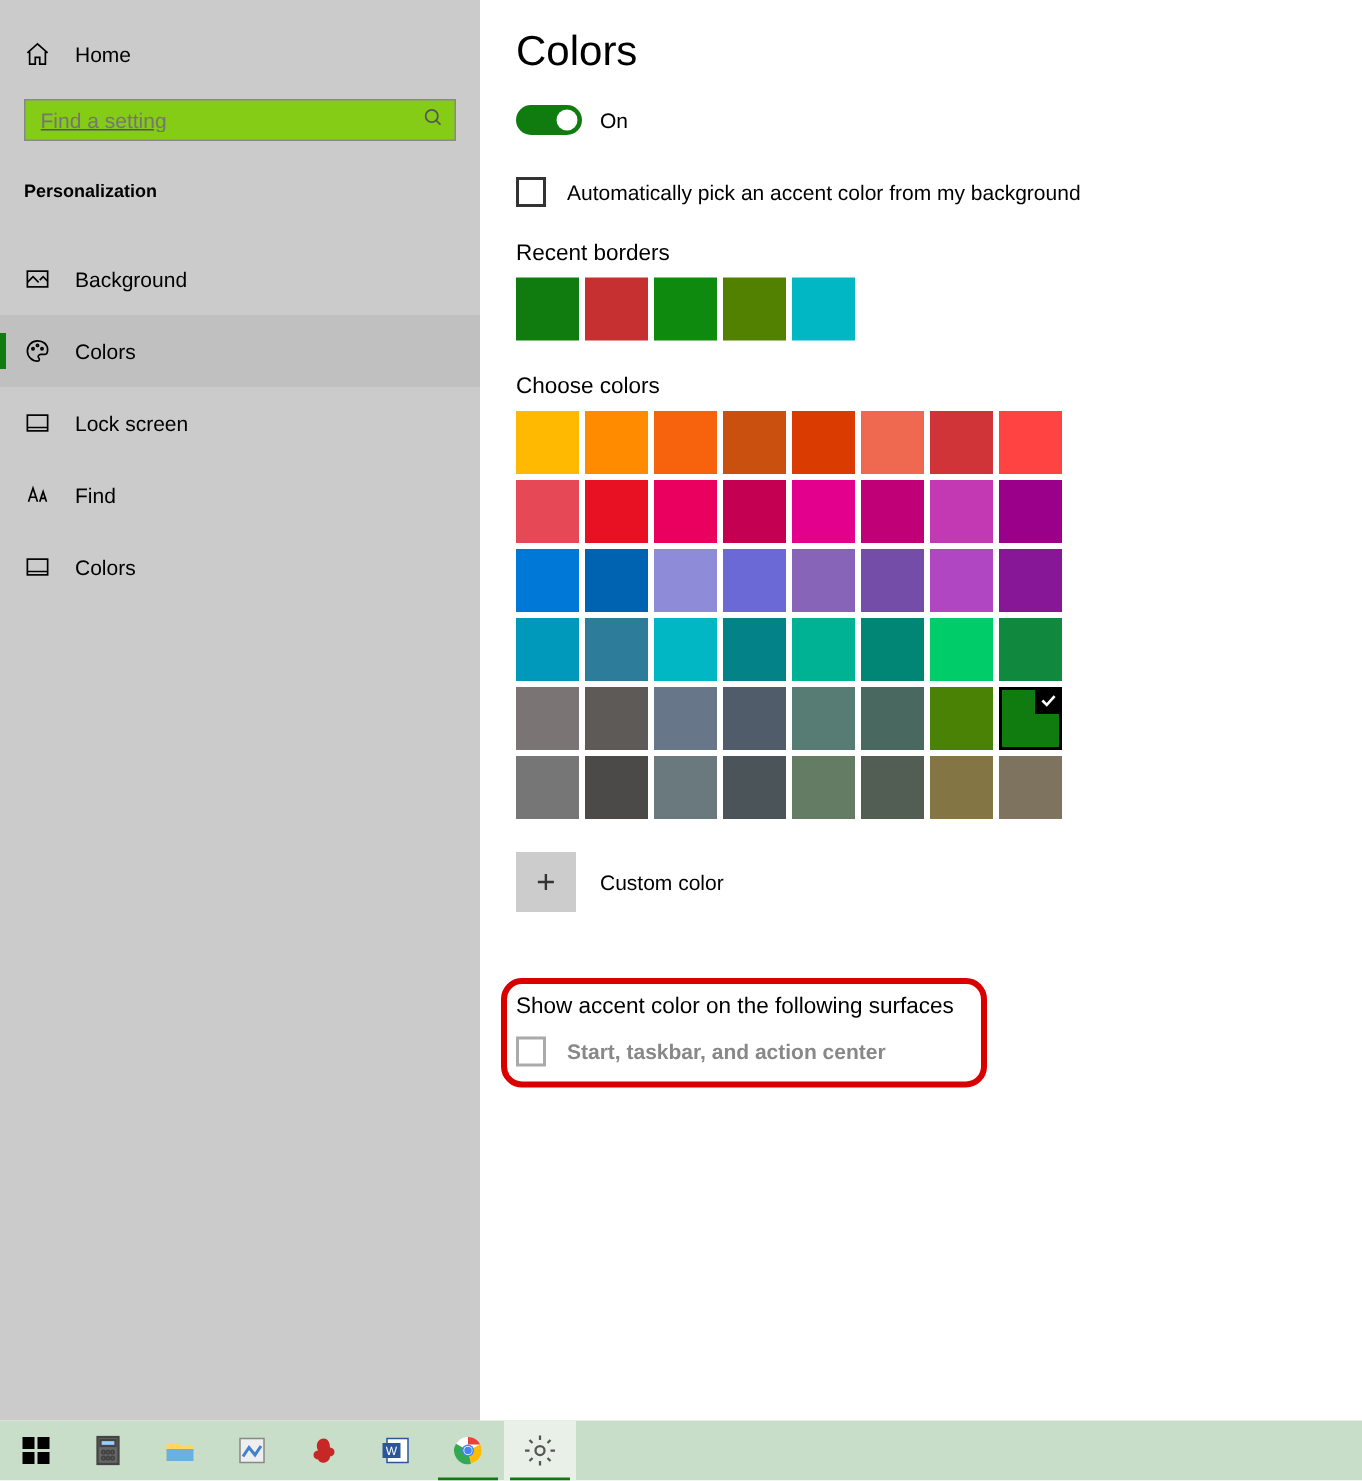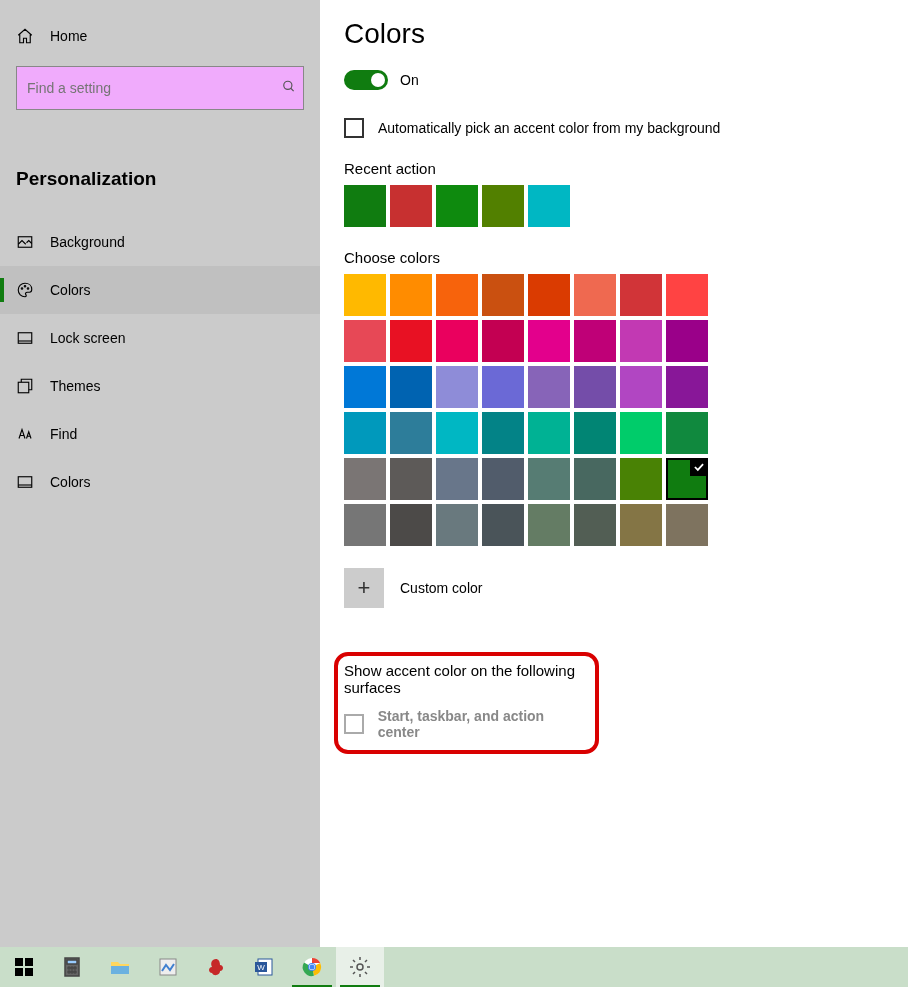--- a/index.html
+++ b/index.html
@@ -29,38 +29,38 @@
     margin-top: 18px;
     gap: 16px;
   }
   .home-icon svg { width: 18px; height: 18px; display:block;}
   .search-wrap {
     margin: 12px 16px 0 16px;
     position: relative;
   }
   .search-input {
     width: 100%;
-    height: 44px;
+    height: 28px;
     border: 1px solid #888;
-    background: #f0abfc;
+    background: #84cc16;
     padding: 0 30px 0 10px;
     font-size: 14px;
     color: #555;
+    text-decoration: underline;
   }
   .search-icon {
     position: absolute;
     right: 8px; top: 50%;
     transform: translateY(-50%);
     color: #555;
   }
   .section-header {
     font-weight: 600;
     padding: 26px 16px 10px 16px;
-    font-size: 19px;
-    margin-top: 32px;
+    font-size: 12px;
   }
   .nav-item {
     display: flex;
     align-items: center;
     height: 48px;
     padding: 0 16px;
     gap: 16px;
     position: relative;
     cursor: default;
   }
@@ -146,21 +146,21 @@
     background:#ccc;
     display:flex; align-items:center; justify-content:center;
     font-size:22px; color:#333;
   }
 
   .highlight-box {
     border: 4px solid #d90000;
     border-radius: 14px;
     padding: 6px 10px 8px 6px;
     margin-left: -10px;
-    width: 265px;
+    width: 324px;
     margin-bottom: 10px;
   }
 
   .taskbar {
     position:absolute;
     left:0; bottom:0;
     width:908px; height:40px;
     background:#c9dec9;
     display:flex;
     align-items:stretch;
@@ -230,29 +230,20 @@
   <div class="nav-item">
     <span class="nav-icon">
       <svg viewBox="0 0 24 24" fill="none" stroke="#000" stroke-width="1.5">
           <rect x="3" y="5" width="18" height="14"></rect>
           <line x1="3" y1="16" x2="21" y2="16"></line>
         </svg>
     </span>
     <span>Lock screen</span>
   </div>
 
-  <div class="nav-item">
-    <span class="nav-icon">
-      <svg viewBox="0 0 24 24" fill="none" stroke="#000" stroke-width="1.5">
-          <rect x="3" y="7" width="14" height="14"></rect>
-          <path d="M7 7 V3 H21 V17 H17"></path>
-        </svg>
-    </span>
-    <span>Themes</span>
-  </div>
 
   <div class="nav-item">
     <span class="nav-icon">
       <svg viewBox="0 0 24 24" fill="none" stroke="#000" stroke-width="1.5">
           <path d="M4 18 L8 6 L12 18 M5.5 14 H10.5"></path>
           <path d="M14 18 L17 9 L20 18 M15 15 H19"></path>
         </svg>
     </span>
     <span>Find</span>
   </div>
@@ -278,21 +269,21 @@
   </div>
 
 
   <div class="check-row">
     <div class="checkbox">
       
     </div>
     <span>Automatically pick an accent color from my background</span>
   </div>
 
-  <div class="label-small">Recent action</div>
+  <div class="label-small">Recent borders</div>
   <div class="swatch-row" id="recent-row">
       <div class="swatch" style="background: rgb(16, 124, 16);"></div>
       <div class="swatch" style="background: rgb(199, 48, 48);"></div>
       <div class="swatch" style="background: rgb(14, 138, 14);"></div>
       <div class="swatch" style="background: rgb(82, 128, 0);"></div>
       <div class="swatch" style="background: rgb(0, 183, 195);"></div>
     </div>
 
   <div class="label-small">Choose colors</div>
   <div class="swatch-row" id="windows-row">

